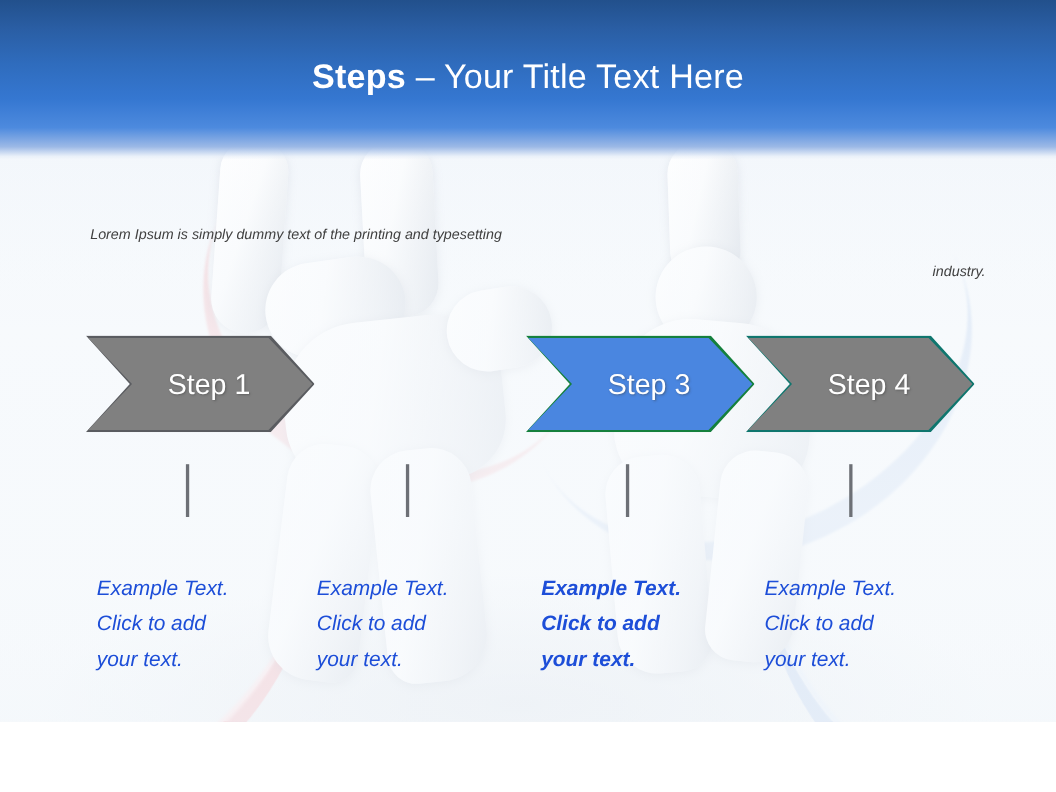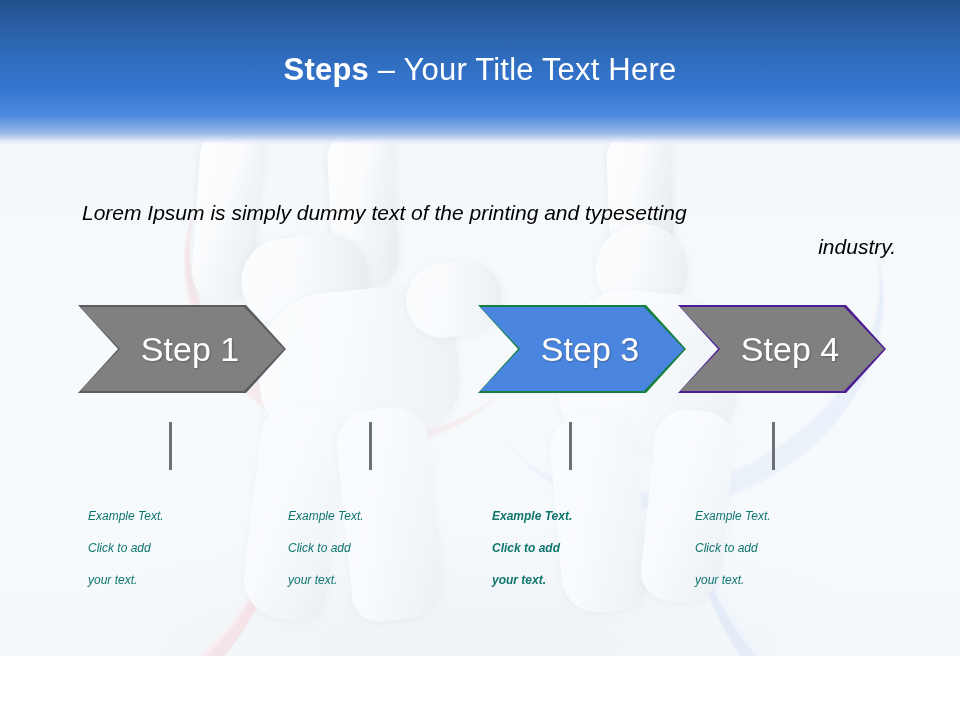--- a/index.html
+++ b/index.html
@@ -226,23 +226,23 @@
   .header-title .t-rest {
     font-weight: normal;
   }
 
   
   .intro {
     position: absolute;
     left: 82px;
     top: 196px;
     width: 814px;
-    font-size: 21px;
+    font-size: 13px;
     font-style: italic;
-    color: #000000;
+    color: #404040;
     line-height: 34px;
     text-align: justify;
   }
   .intro .line2 { text-align: right; }
 
   
   .steps {
     position: absolute;
     left: 0;
     top: 305px;
@@ -265,21 +265,21 @@
     position: absolute;
     left: 2px; top: 2px;
     width: 204px; height: 84px;
     -webkit-clip-path: polygon(0 0, 164px 0, 204px 50%, 164px 100%, 0 100%, 40px 50%);
     clip-path: polygon(0 0, 164px 0, 204px 50%, 164px 100%, 0 100%, 40px 50%);
   }
   .chev-label {
     position: relative;
     z-index: 2;
     color: #ffffff;
-    font-size: 34px;
+    font-size: 26px;
     line-height: 30px;
     text-shadow: 1px 1px 2px rgba(60,60,60,0.45);
     padding-left: 16px;
   }
   .chev-1 { left: 78px; }
   .chev-2 { left: 278px; }
   .chev-3 { left: 478px; }
   .chev-4 { left: 678px; }
 
   
@@ -291,26 +291,26 @@
     top: 422px;
   }
   .tick-1 { left: 169px; }
   .tick-2 { left: 369px; }
   .tick-3 { left: 569px; }
   .tick-4 { left: 772px; }
 
   
   .desc {
     position: absolute;
-    top: 500px;
+    top: 520px;
     width: 176px;
-    font-size: 12px;
+    font-size: 19px;
     font-style: italic;
     line-height: 32px;
-    color: #0f766e;
+    color: #1d4ed8;
   }
   .desc.highlight {
     font-weight: bold;
   }
   .desc-1 { left: 88px; }
   .desc-2 { left: 288px; }
   .desc-3 { left: 492px; }
   .desc-4 { left: 695px; }
 </style>
 </head>
@@ -362,21 +362,21 @@
       <div class="chev-inner" style="background: rgb(128, 128, 128);"></div>
       <span class="chev-label">Step 1</span>
     </div>
 
 
     <div class="chev chev-3" style="background: #15803d;">
       <div class="chev-inner" style="background: rgb(74, 134, 224);"></div>
       <span class="chev-label">Step 3</span>
     </div>
 
-    <div class="chev chev-4" style="background: #4c1d95; text-align: right;">
+    <div class="chev chev-4" style="background: #0f766e; text-align: right;">
       <div class="chev-inner" style="background: rgb(128, 128, 128);"></div>
       <span class="chev-label">Step 4</span>
     </div>
   </div>
 
   <div class="tick tick-1"></div>
   <div class="tick tick-2"></div>
   <div class="tick tick-3"></div>
   <div class="tick tick-4"></div>
 

